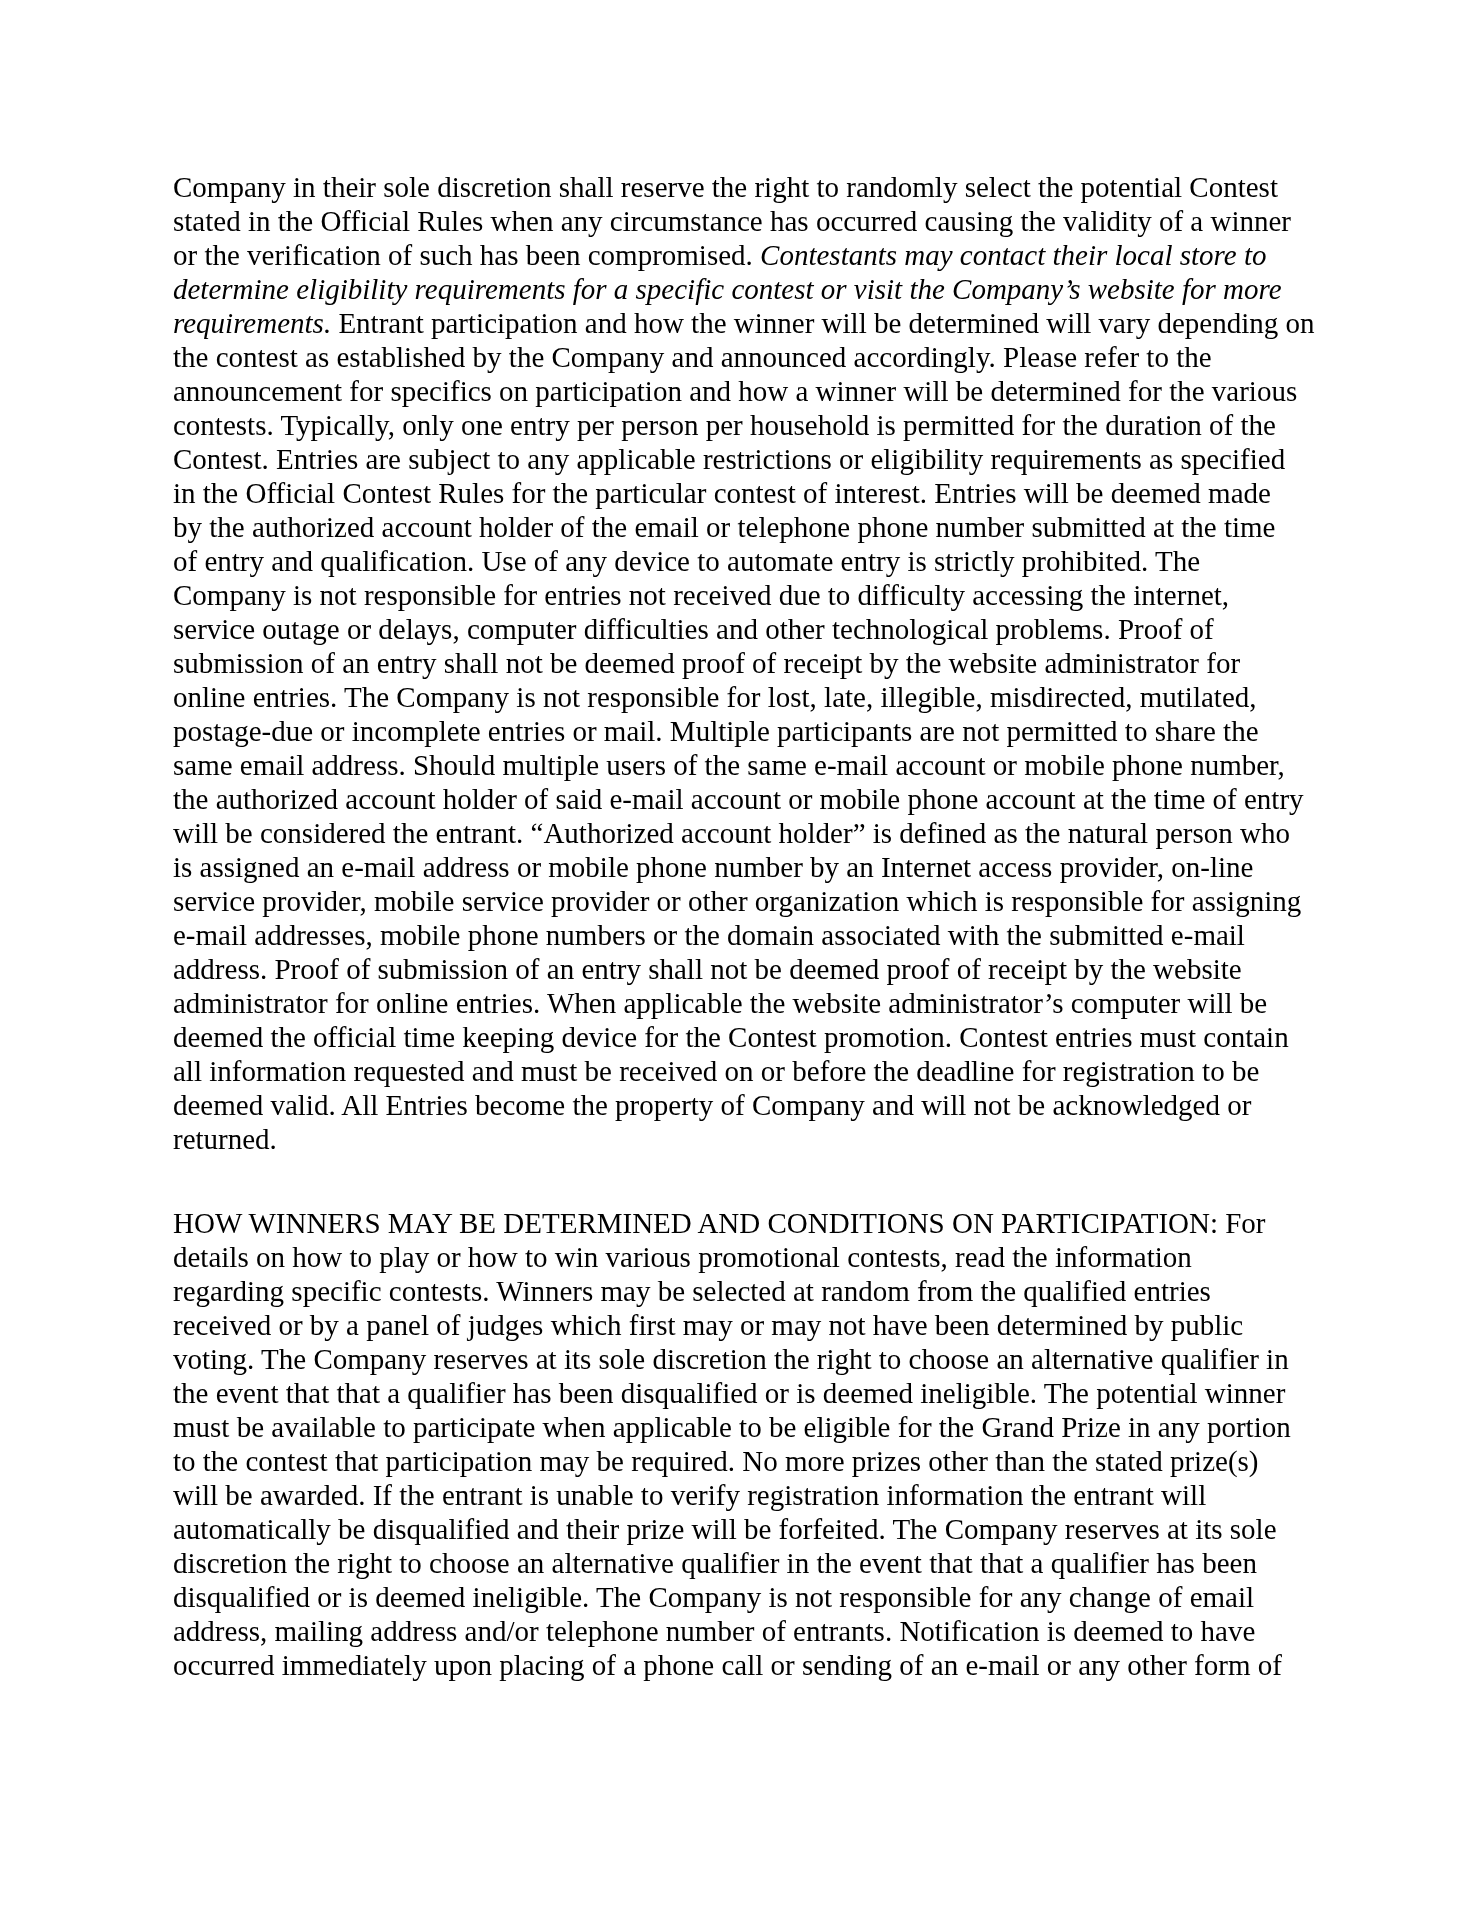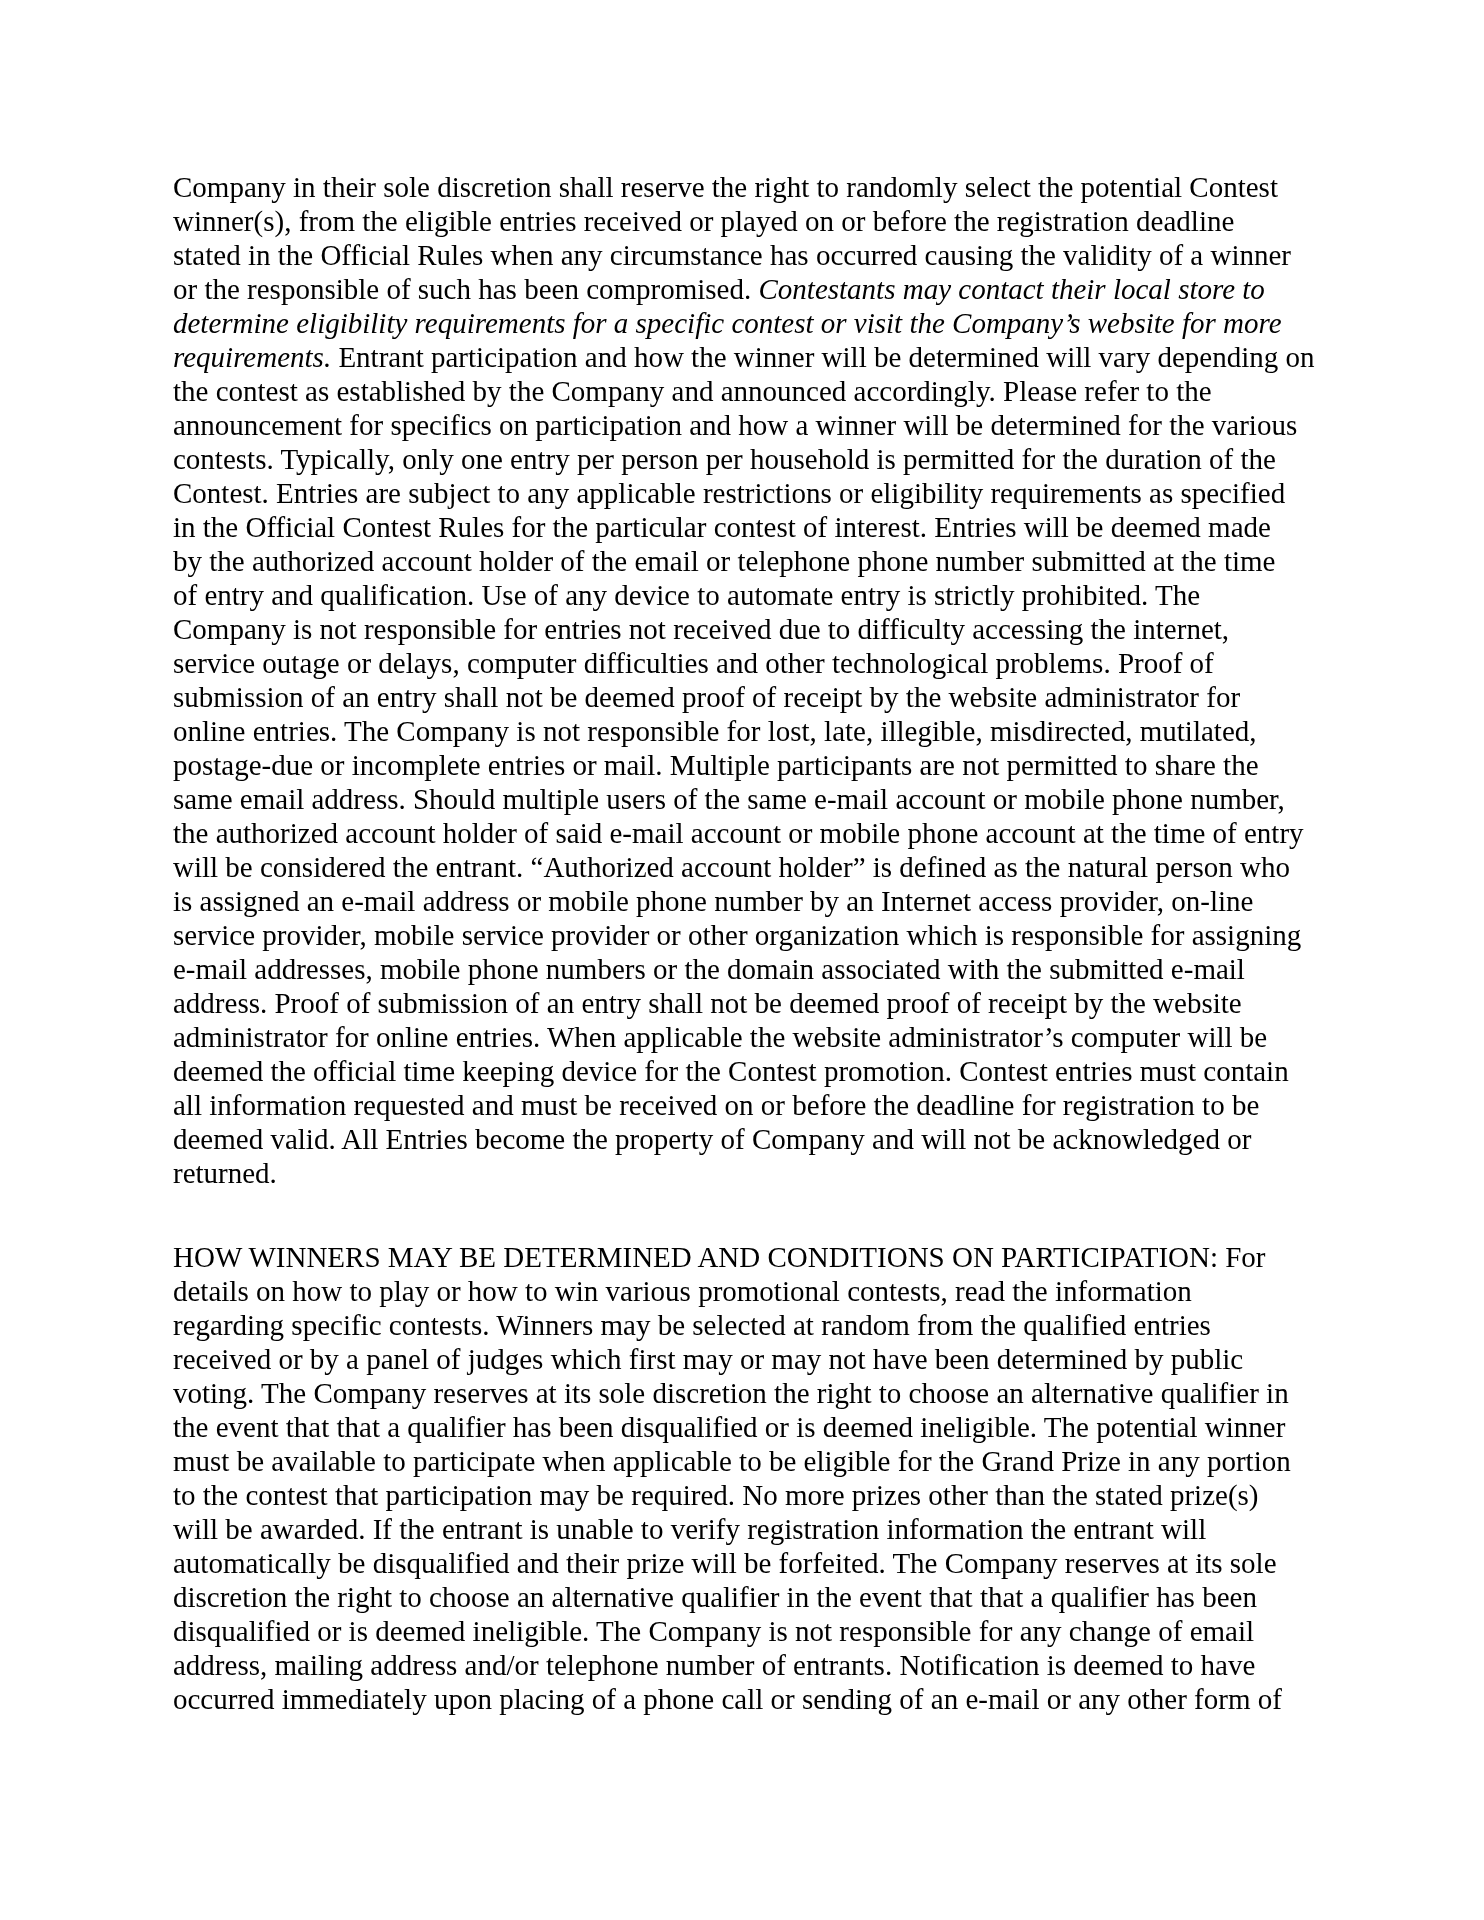--- a/index.html
+++ b/index.html
@@ -37,23 +37,22 @@
     font-style: italic;
   }
 </style>
 </head>
 <body>
 
 <div class="page">
   <div class="text-block">
       <div class="paragraph">
         <div class="line"><span>Company in their sole discretion shall reserve the right to randomly select the potential Contest</span></div>
-        <div class="line"><span>winner(s), from the eligible entries received or played on or before the registration deadline</span></div>
         <div class="line"><span>stated in the Official Rules when any circumstance has occurred causing the validity of a winner</span></div>
-        <div class="line"><span>or the responsible of such has been compromised. </span><i>Contestants may contact their local store to</i></div>
+        <div class="line"><span>or the verification of such has been compromised. </span><i>Contestants may contact their local store to</i></div>
         <div class="line"><i>determine eligibility requirements for a specific contest or visit the Company’s website for more</i></div>
         <div class="line"><i>requirements.</i><span> Entrant participation and how the winner will be determined will vary depending on</span></div>
         <div class="line"><span>the contest as established by the Company and announced accordingly. Please refer to the</span></div>
         <div class="line"><span>announcement for specifics on participation and how a winner will be determined for the various</span></div>
         <div class="line"><span>contests. Typically, only one entry per person per household is permitted for the duration of the</span></div>
         <div class="line"><span>Contest. Entries are subject to any applicable restrictions or eligibility requirements as specified</span></div>
         <div class="line"><span>in the Official Contest Rules for the particular contest of interest. Entries will be deemed made</span></div>
         <div class="line"><span>by the authorized account holder of the email or telephone phone number submitted at the time</span></div>
         <div class="line"><span>of entry and qualification. Use of any device to automate entry is strictly prohibited. The</span></div>
         <div class="line"><span>Company is not responsible for entries not received due to difficulty accessing the internet,</span></div>

